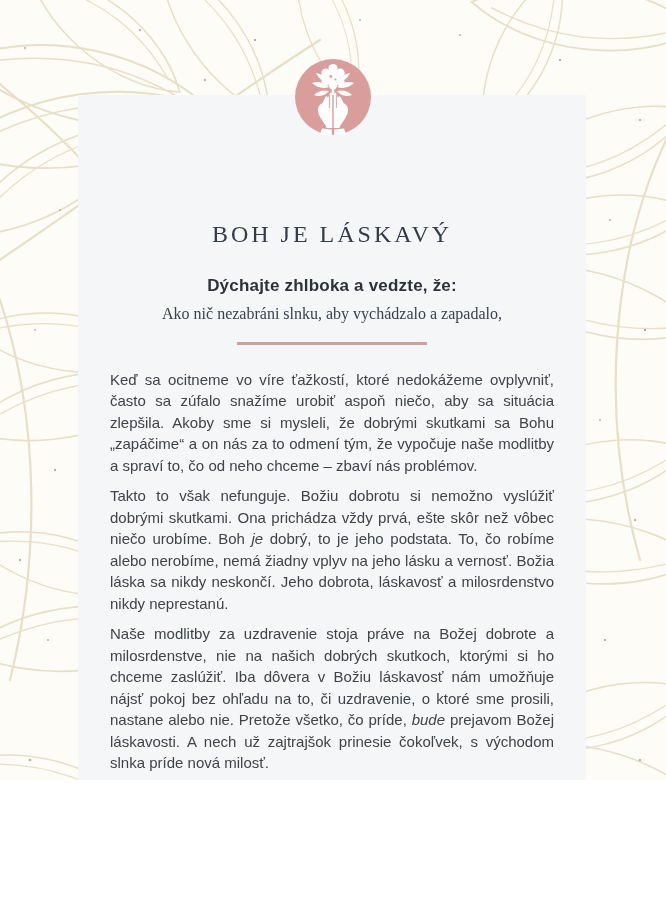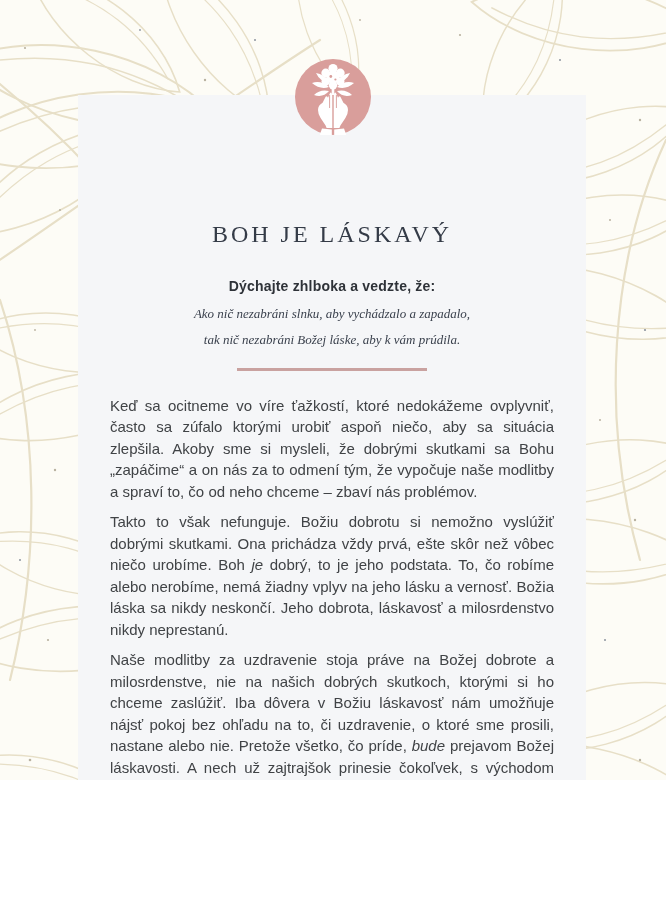--- a/index.html
+++ b/index.html
@@ -16,26 +16,26 @@
   .badge{
     position:absolute;left:295px;top:59px;width:76px;height:76px;
   }
   .title{
     margin:122px 0 0;text-align:center;
     font-family:"Liberation Serif",serif;font-weight:400;
     font-size:24px;letter-spacing:3px;color:#343b47;line-height:34px;
   }
   .lead{
     margin-top:24px;text-align:center;font-weight:bold;
-    font-size:14px;color:#2e3238;line-height:22px;letter-spacing:0.2px;
+    font-size:17px;color:#2e3238;line-height:22px;letter-spacing:0.2px;
   }
   .intro-quote{
     margin-top:4px;text-align:center;
-    font-family:"Liberation Serif",serif;font-style:italic;
-    font-size:13px;line-height:26px;color:#3a414d;
+    font-family:"Liberation Serif",serif;
+    font-size:16px;line-height:26px;color:#3a414d;
   }
   .divider{
     width:190px;height:2.5px;background:#c9a2a0;margin:15px auto 0;
   }
   .body-text{padding:24px 32px 0;}
   .body-text p{
     margin:0 0 9px;font-size:15px;line-height:21.5px;color:#404346;
     text-align:justify;hyphens:auto;-webkit-hyphens:auto;
   }
   .divider-2{margin-top:14px;}
@@ -135,27 +135,26 @@
     </g>
   </svg>
 
   <div class="card">
     <h1 class="title">BOH JE LÁSKAVÝ</h1>
 
     <div class="lead">Dýchajte zhlboka a vedzte, že:</div>
 
     <div class="intro-quote">
       <div>Ako nič nezabráni slnku, aby vychádzalo a zapadalo,</div>
-      <div>tak nič nezabráni Božej láske, aby k vám prúdila.</div>
     </div>
 
     <div class="divider"></div>
 
     <div class="body-text">
-      <p><span>Keď sa ocitneme vo víre ťažkostí, ktoré nedokážeme ovplyvniť, často sa zúfalo ktorými urobiť aspoň niečo, aby sa situácia zlepšila. Akoby sme si mysleli, že dobrými skutkami sa Bohu „zapáčime“ a on nás za to odmení tým, že vypočuje naše modlitby a spraví to, čo od neho chceme – zbaví nás problémov.</span></p>
+      <p><span>Keď sa ocitneme vo víre ťažkostí, ktoré nedokážeme ovplyvniť, často sa zúfalo snažíme urobiť aspoň niečo, aby sa situácia zlepšila. Akoby sme si mysleli, že dobrými skutkami sa Bohu „zapáčime“ a on nás za to odmení tým, že vypočuje naše modlitby a spraví to, čo od neho chceme – zbaví nás problémov.</span></p>
       <p><span>Takto to však nefunguje. Božiu dobrotu si nemožno vyslúžiť dobrými skutkami. Ona prichádza vždy prvá, ešte skôr než vôbec niečo urobíme. Boh </span><em>je</em><span> dobrý, to je jeho podstata. To, čo robíme alebo nerobíme, nemá žiadny vplyv na jeho lásku a vernosť. Božia láska sa nikdy neskončí. Jeho dobrota, láskavosť a milosrdenstvo nikdy neprestanú.</span></p>
       <p><span>Naše modlitby za uzdravenie stoja práve na Božej dobrote a milosrdenstve, nie na našich dobrých skutkoch, ktorými si ho chceme zaslúžiť. Iba dôvera v Božiu láskavosť nám umožňuje nájsť pokoj bez ohľadu na to, či uzdravenie, o ktoré sme prosili, nastane alebo nie. Pretože všetko, čo príde, </span><em>bude</em><span> prejavom Božej láskavosti. A nech už zajtrajšok prinesie čokoľvek, s východom slnka príde nová milosť.</span></p>
     </div>
 
     <div class="divider divider-2"></div>
 
     <div class="closing-quote">
       <div>ránom; veľká je tvoja vernosť.</div>
     </div>
 

